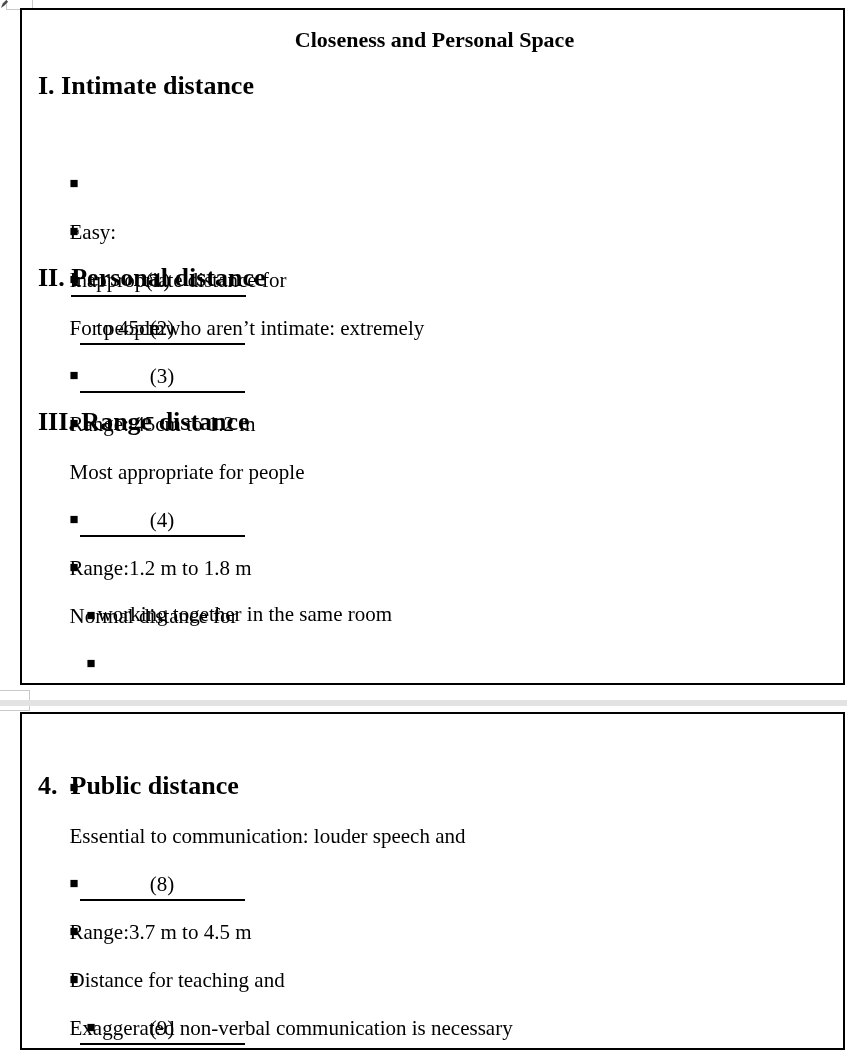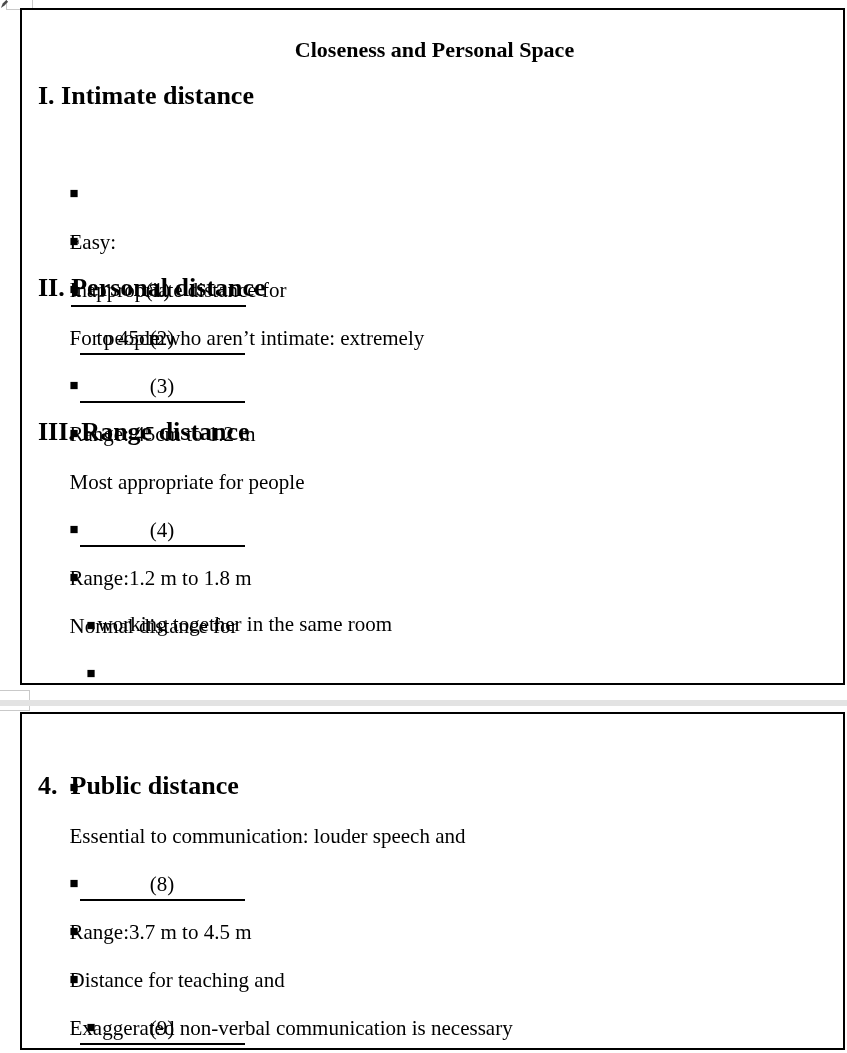--- a/index.html
+++ b/index.html
@@ -40,21 +40,21 @@
   .page-box {
     position: absolute;
     left: 20px;
     width: 825px;
     border: 2px solid #000000;
     background: #ffffff;
     box-sizing: border-box;
     overflow: hidden;
     padding: 0 12px 0 16px;
   }
-  #page1 { top: 8px;   height: 677px; padding-top: 18px; }
+  #page1 { top: 8px;   height: 677px; padding-top: 8px; }
   #page2 { top: 712px; height: 338px; padding-top: 0px; }
 
   
   .gap-band {
     position: absolute;
     left: 0;
     top: 700px;
     width: 847px;
     height: 6px;
     background: #e3e3e3;

